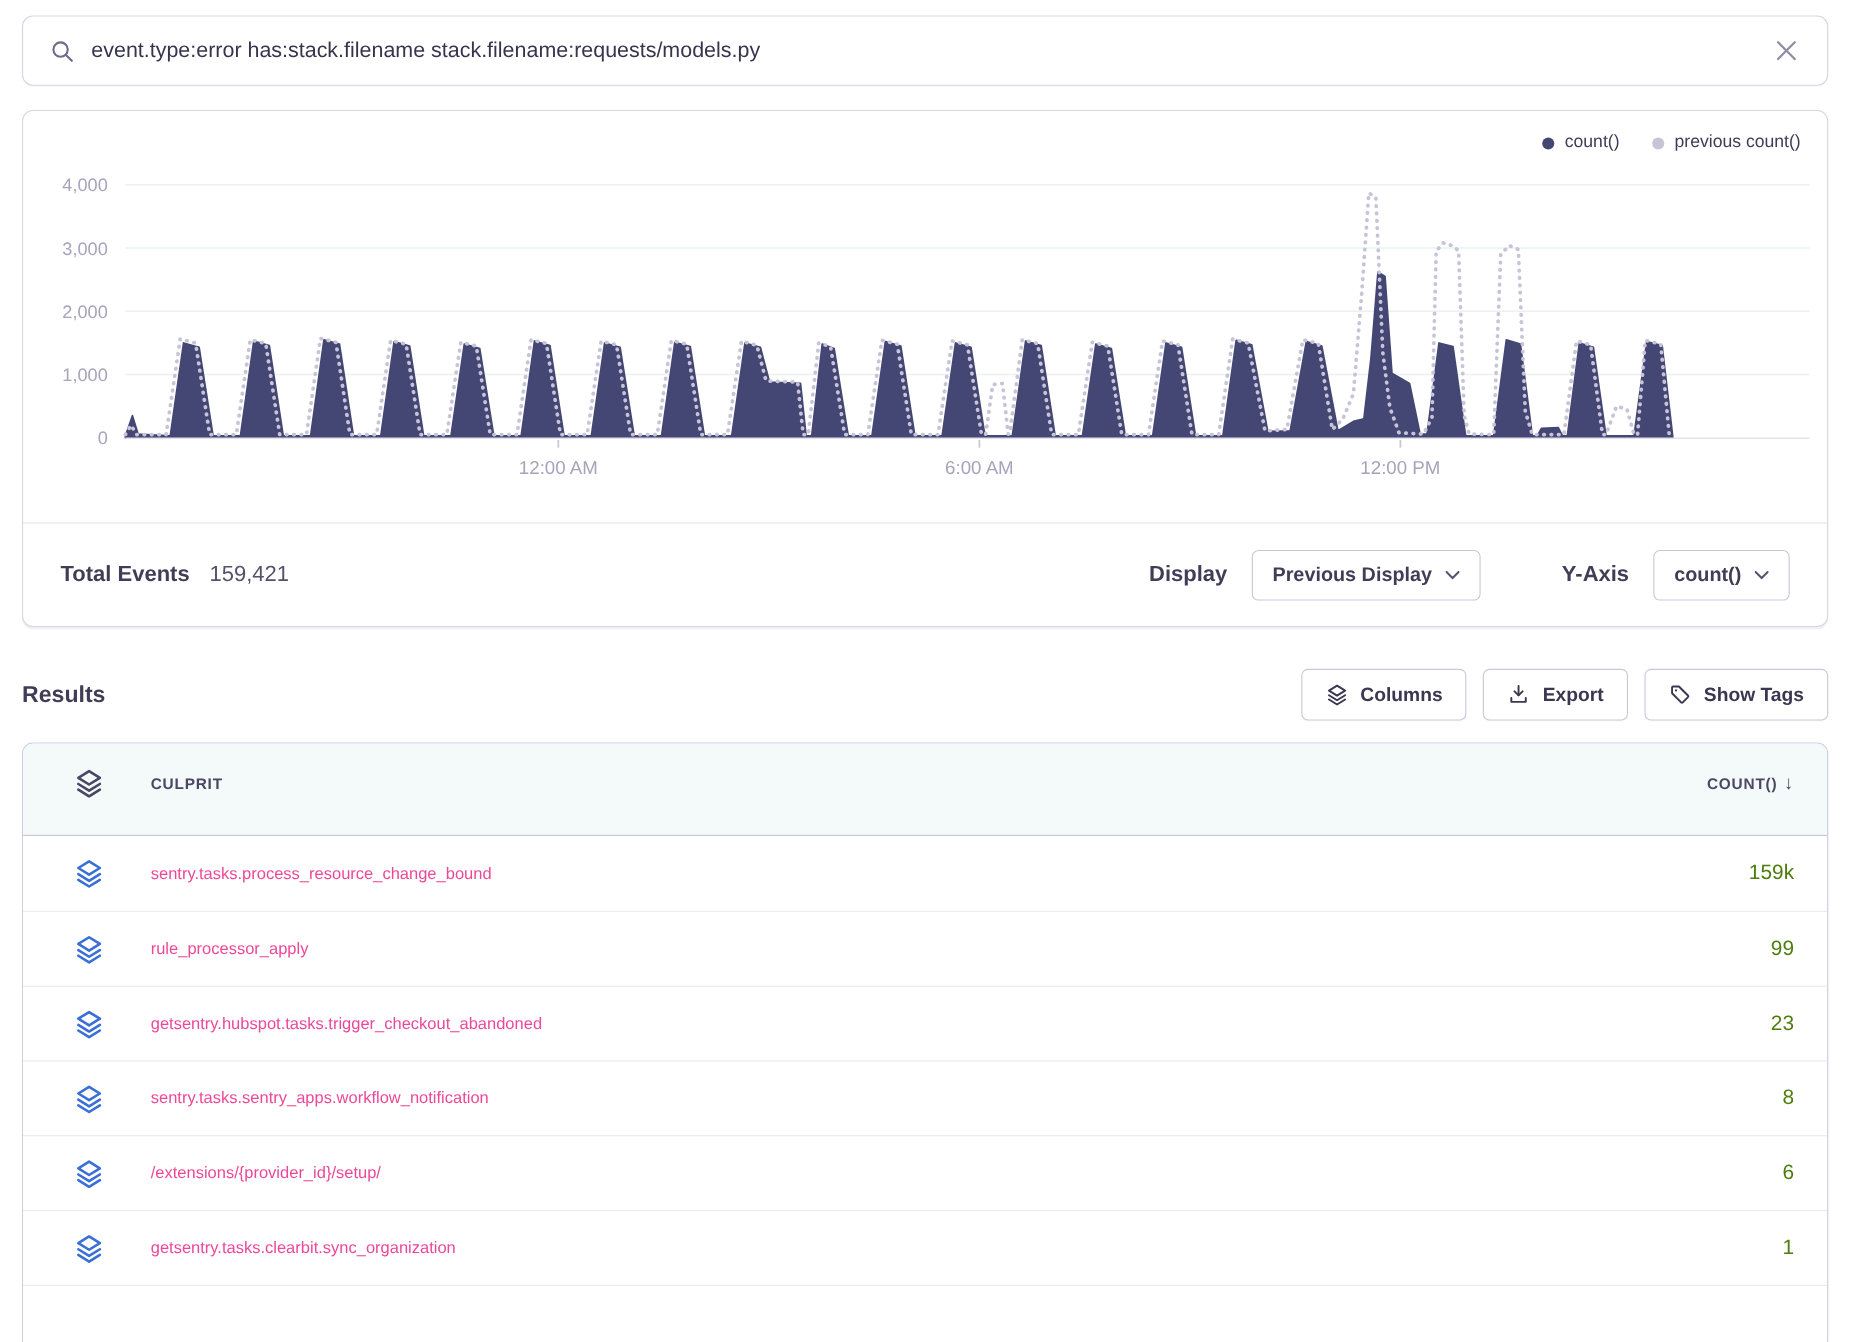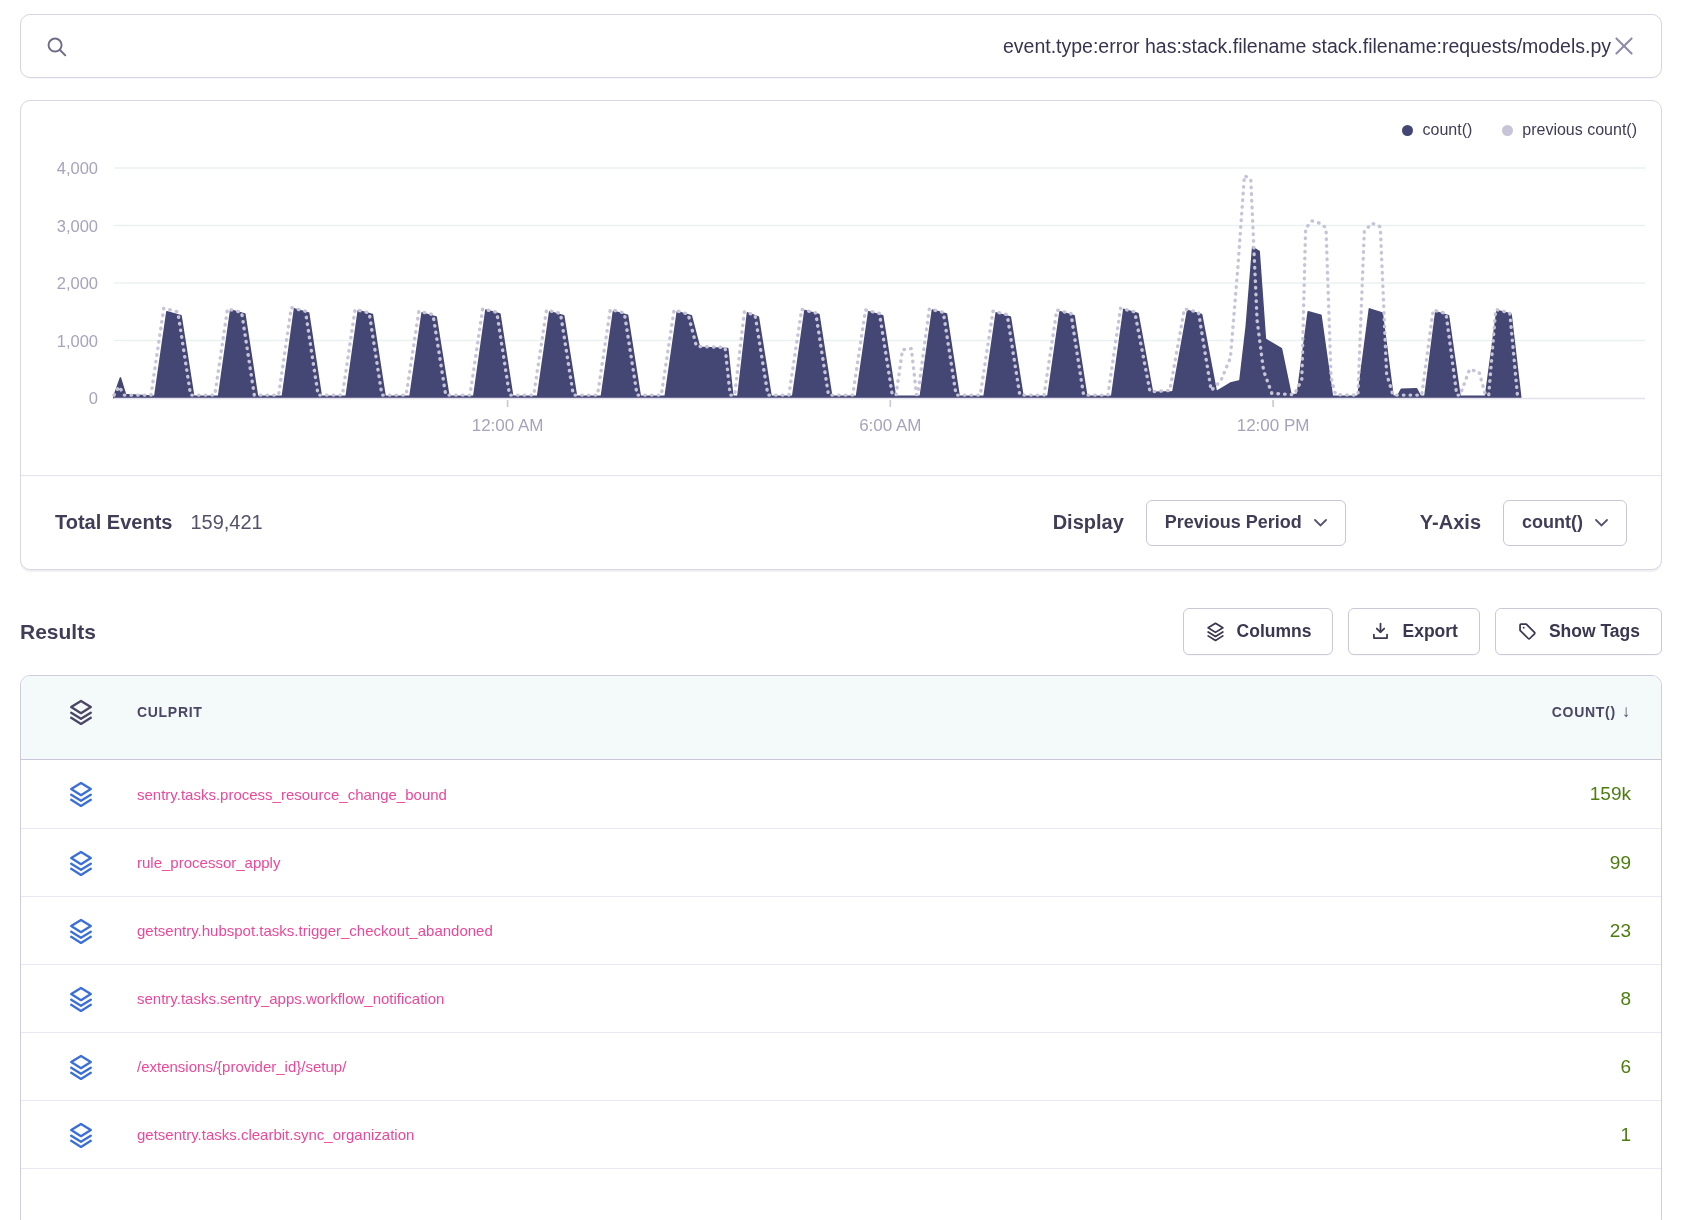--- a/index.html
+++ b/index.html
@@ -5,21 +5,21 @@
   * { box-sizing: border-box; margin: 0; padding: 0; }
   html,body { width:1682px; height:1220px; overflow:hidden; background:#fff;
     font-family:"Liberation Sans", sans-serif; color:#33303f; }
 
   
   .searchbar { margin:14px 20px 0; height:64px; border:1px solid #d6d4e3; border-radius:10px;
     background:#fff; display:flex; align-items:center; padding:0 24px;
     box-shadow:0 1px 0 rgba(70,64,100,.04); }
   .searchbar svg.mag { width:23px; height:23px; color:#6f6b86; flex:0 0 auto; }
   .searchbar input { border:none; outline:none; flex:1; margin-left:15px; font-family:inherit;
-    font-size:19.5px; color:#37344e; background:transparent;text-align:right; }
+    font-size:19.5px; color:#37344e; background:transparent; }
   .searchbar .clear { width:26px; height:26px; color:#8f8ca6; cursor:pointer; flex:0 0 auto; }
 
   
   .panel { margin:22px 20px 0; border:1px solid #d8d6e3; border-radius:10px; background:#fff;
     box-shadow:0 2px 0 rgba(69,62,100,.08); }
   .chart-body { height:374px; position:relative; }
   .legend { position:absolute; top:20px; right:24px; display:flex; gap:30px; align-items:center; }
   .legend-item { display:flex; align-items:center; gap:9px; font-size:16px; color:#3f3c55; }
   .legend-dot { width:11px; height:11px; border-radius:50%; background:#999; }
   .chart-svg { position:absolute; left:0; top:48px; }
@@ -115,21 +115,21 @@
       </svg>
   </div>
   <div class="chart-footer">
     <div class="cf-left">
       <span class="cf-label">Total Events</span>
       <span class="cf-value">159,421</span>
     </div>
     <div class="cf-right">
       <span class="cf-label">Display</span>
       <div class="select">
-        <span>Previous Period</span>
+        <span>Previous Display</span>
         <svg viewBox="0 0 13 8" fill="none" stroke="currentColor" stroke-width="1.8" stroke-linecap="round">
             <path d="M1 1 L6.5 6.5 12 1"></path>
           </svg>
       </div>
       <span class="cf-gap"></span>
       <span class="cf-label">Y-Axis</span>
       <div class="select">
         <span>count()</span>
         <svg viewBox="0 0 13 8" fill="none" stroke="currentColor" stroke-width="1.8" stroke-linecap="round">
             <path d="M1 1 L6.5 6.5 12 1"></path>

